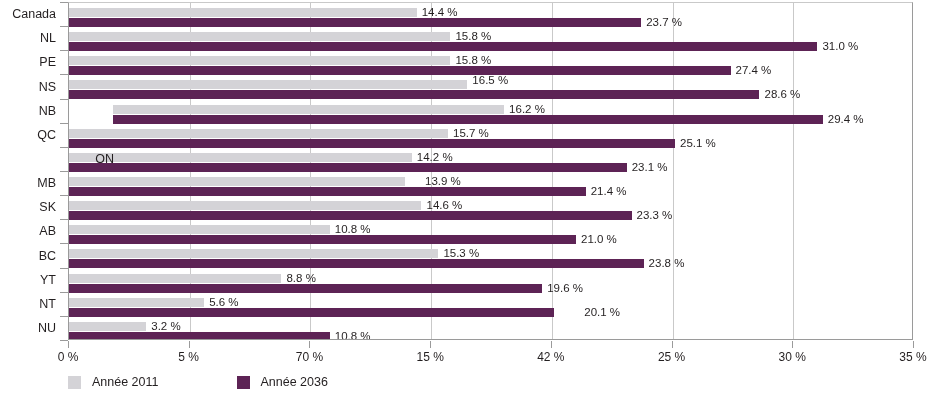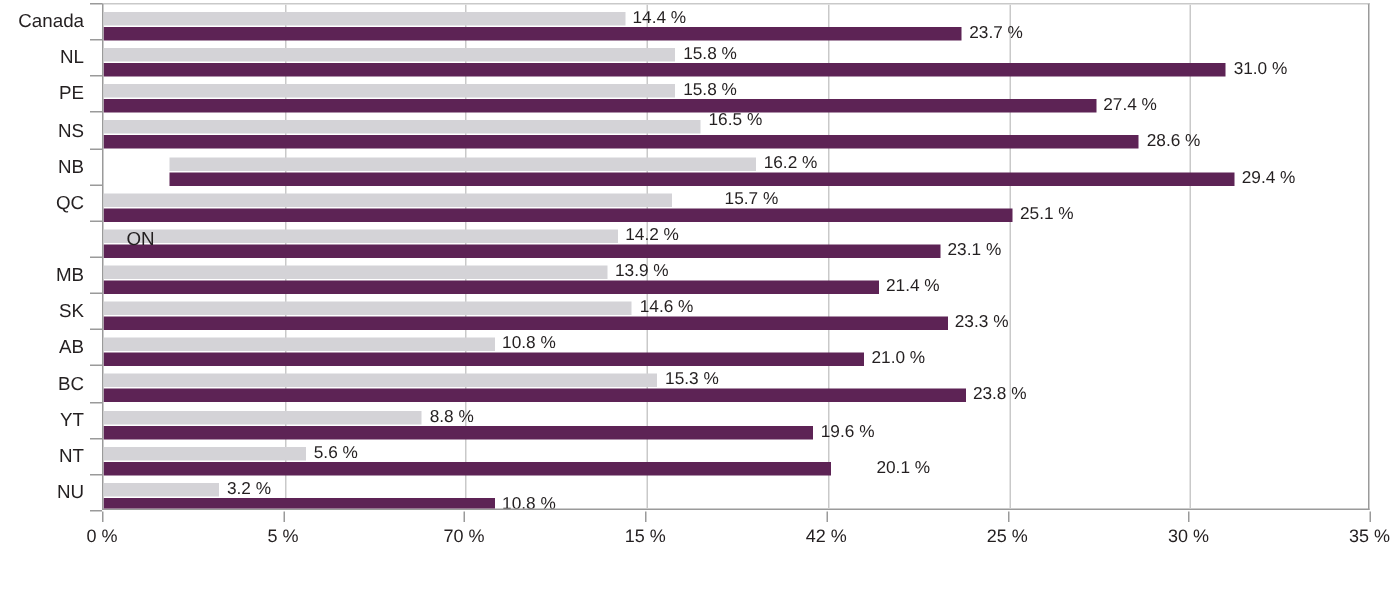--- a/index.html
+++ b/index.html
@@ -169,33 +169,33 @@
           <div class="bar-label" style="left: 695.486px; top: 14px;">28.6 %</div>
         </div>
         <div class="row" style="top: 96.5714px; height: 24.1429px; margin-left: 44px;">
           <div class="bar bar-2011" style="top: 5px; height: 9px; width: 391.114px; background: rgb(212, 211, 215);"></div>
           <div class="bar-label" style="left: 396.114px; top: 4px;">16.2 %</div>
           <div class="bar bar-2036" style="top: 15px; height: 9px; width: 709.8px; background: rgb(93, 35, 85);"></div>
           <div class="bar-label" style="left: 714.8px; top: 14px;">29.4 %</div>
         </div>
         <div class="row" style="top: 120.714px; height: 24.1429px;">
           <div class="bar bar-2011" style="top: 5px; height: 9px; width: 379.043px; background: rgb(212, 211, 215);"></div>
-          <div class="bar-label" style="left: 384.043px; top: 4px; margin-left: 30px;">15.7 %</div>
+          <div class="bar-label" style="left: 384.043px; top: 4px;">15.7 %</div>
           <div class="bar bar-2036" style="top: 15px; height: 9px; width: 605.986px; background: rgb(93, 35, 85);"></div>
           <div class="bar-label" style="left: 610.986px; top: 14px;">25.1 %</div>
         </div>
         <div class="row" style="top: 144.857px; height: 24.1429px;">
           <div class="bar bar-2011" style="top: 5px; height: 9px; width: 342.829px; background: rgb(212, 211, 215);"></div>
           <div class="bar-label" style="left: 347.829px; top: 4px;">14.2 %</div>
           <div class="bar bar-2036" style="top: 15px; height: 9px; width: 557.7px; background: rgb(93, 35, 85);"></div>
           <div class="bar-label" style="left: 562.7px; top: 14px;">23.1 %</div>
         </div>
         <div class="row" style="top: 169px; height: 24.1429px;">
           <div class="bar bar-2011" style="top: 5px; height: 9px; width: 335.586px; background: rgb(212, 211, 215);"></div>
-          <div class="bar-label" style="left: 341px; top: 4px;">13.9 %</div>
+          <div class="bar-label" style="left: 356px; top: 4px;">13.9 %</div>
           <div class="bar bar-2036" style="top: 15px; height: 9px; width: 516.657px; background: rgb(93, 35, 85);"></div>
           <div class="bar-label" style="left: 521.657px; top: 14px;">21.4 %</div>
         </div>
         <div class="row" style="top: 193.143px; height: 24.1429px;">
           <div class="bar bar-2011" style="top: 5px; height: 9px; width: 352.486px; background: rgb(212, 211, 215);"></div>
           <div class="bar-label" style="left: 357.486px; top: 4px;">14.6 %</div>
           <div class="bar bar-2036" style="top: 15px; height: 9px; width: 562.529px; background: rgb(93, 35, 85);"></div>
           <div class="bar-label" style="left: 567.529px; top: 14px;">23.3 %</div>
         </div>
         <div class="row" style="top: 217.286px; height: 24.1429px;">
@@ -238,21 +238,21 @@
       <div class="ycat-label" style="left: 0px; width: 56px; top: 32.2143px;">NL</div>
       <div class="ytick" style="top: 50.2857px;"></div>
       <div class="ycat-label" style="left: 0px; width: 56px; top: 56.3571px;">PE</div>
       <div class="ytick" style="top: 74.4286px;"></div>
       <div class="ycat-label" style="left: 0px; width: 56px; top: 80.5px;">NS</div>
       <div class="ytick" style="top: 98.5714px;"></div>
       <div class="ycat-label" style="left: 0px; width: 56px; top: 104.643px;">NB</div>
       <div class="ytick" style="top: 122.714px;"></div>
       <div class="ycat-label" style="left: 0px; width: 56px; top: 128.786px;">QC</div>
       <div class="ytick" style="top: 146.857px;"></div>
-      <div class="ycat-label" style="left: 0px; width: 56px; top: 152.929px; padding-left: 47px;">ON</div>
+      <div class="ycat-label" style="left: 11px; width: 56px; top: 152.929px; padding-left: 47px;">ON</div>
       <div class="ytick" style="top: 171px;"></div>
       <div class="ycat-label" style="left: 0px; width: 56px; top: 177.071px;">MB</div>
       <div class="ytick" style="top: 195.143px;"></div>
       <div class="ycat-label" style="left: 0px; width: 56px; top: 201.214px;">SK</div>
       <div class="ytick" style="top: 219.286px;"></div>
       <div class="ycat-label" style="left: 0px; width: 56px; top: 225.357px;">AB</div>
       <div class="ytick" style="top: 243.429px;"></div>
       <div class="ycat-label" style="left: 0px; width: 56px; top: 249.5px;">BC</div>
       <div class="ytick" style="top: 267.571px;"></div>
       <div class="ycat-label" style="left: 0px; width: 56px; top: 273.643px;">YT</div>
@@ -274,14 +274,24 @@
       <div class="xtick" style="left: 550.857px; top: 341px;"></div>
       <div class="xtick-label" style="left: 510.857px; width: 80px; top: 351px;">42 %</div>
       <div class="xtick" style="left: 671.571px; top: 341px;"></div>
       <div class="xtick-label" style="left: 631.571px; width: 80px; top: 351px;">25 %</div>
       <div class="xtick" style="left: 792.286px; top: 341px;"></div>
       <div class="xtick-label" style="left: 752.286px; width: 80px; top: 351px;">30 %</div>
       <div class="xtick" style="left: 913px; top: 341px;"></div>
       <div class="xtick-label" style="left: 873px; width: 80px; top: 351px;">35 %</div>
     </div>
 
+  <div class="legend">
+    <div class="legend-item">
+      <span class="legend-swatch" style="background: rgb(212, 211, 215);"></span>
+      <span class="legend-text">Année 2011</span>
+    </div>
+    <div class="legend-item">
+      <span class="legend-swatch" style="background: rgb(93, 35, 85);"></span>
+      <span class="legend-text">Année 2036</span>
+    </div>
+  </div>
 
 </div>
 
 </body></html>

